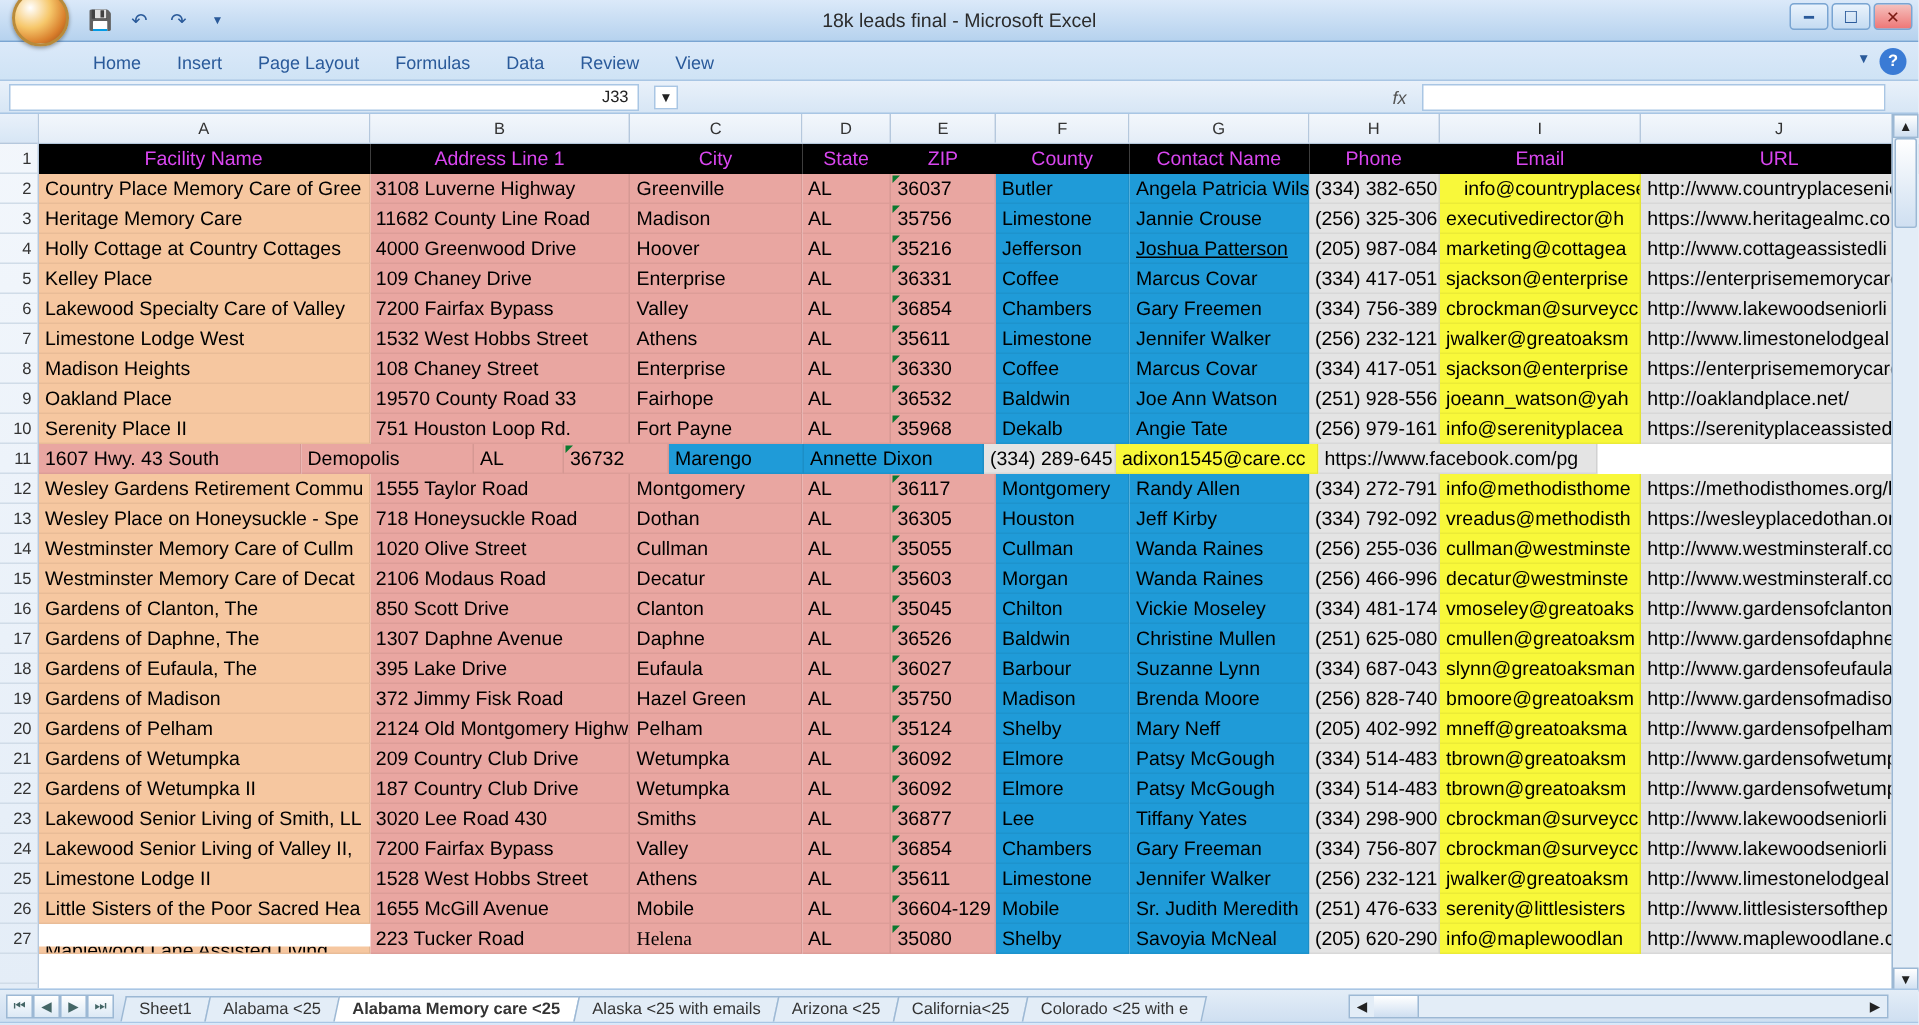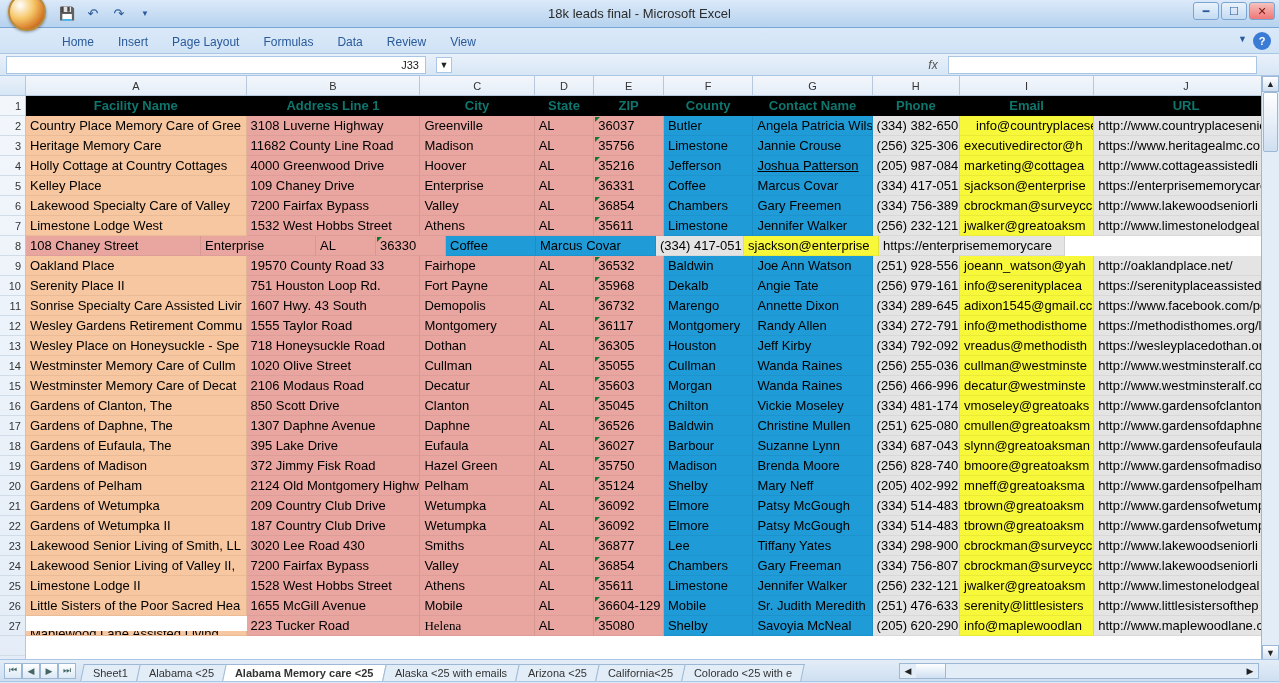--- a/index.html
+++ b/index.html
@@ -22,21 +22,21 @@
 .fx-btn { width:18px; height:16px; display:flex; align-items:center; justify-content:center; font-style:italic; font-size:12px; color:#555; }
 .fx-input { flex:1; height:18px; background:#fff; border:1px solid #a9c6e4; margin-right:22px; }
 .grid-wrap { position:relative; height:583px; background:#fff; overflow:hidden; display:flex; }
 .rownums { width:26px; background:linear-gradient(#f3f7fc,#e4edf7); border-right:1px solid #b5c8dd; }
 .rownums .corner { height:20px; border-bottom:1px solid #b5c8dd; background:linear-gradient(#e9f1fa,#d7e6f5); }
 .rownums .rn { height:20px; border-bottom:1px solid #d0dce8; font-size:11px; color:#333; display:flex; align-items:center; justify-content:flex-end; padding-right:4px; }
 .cols { flex:1; overflow:hidden; }
 .colhead { height:20px; display:flex; border-bottom:1px solid #b5c8dd; }
 .ch { background:linear-gradient(#f3f7fc,#e4edf7); border-right:1px solid #b5c8dd; font-size:11px; color:#333; display:flex; align-items:center; justify-content:center; }
 .rows .row { height:20px; display:flex; }
-.rows .row.header-row .cell { background:#000; color:#0f766e; font-size:13px; display:flex; align-items:center; justify-content:center; font-weight:bold; }
+.rows .row.header-row .cell { background:#000; color:#d946ef; font-size:13px; display:flex; align-items:center; justify-content:center; font-weight:normal; }
 .cell { border-right:1px solid rgba(0,0,0,0.08); border-bottom:1px solid rgba(0,0,0,0.05); font-size:13px; color:#000; display:flex; align-items:center; padding:0 4px; white-space:nowrap; overflow:hidden; position:relative; }
 .c-facility { background:#f6c7a0; }
 .c-addr { background:#e9a6a1; }
 .c-city { background:#e9a6a1; }
 .c-state { background:#e9a6a1; }
 .c-zip { background:#e9a6a1; }
 .c-county { background:#1f9bd8; }
 .c-contact { background:#1f9bd8; }
 .c-phone { background:#e4e4e4; }
 .c-email { background:#f8f83a; }
@@ -231,20 +231,21 @@
           <div class="cell c-city" style="width: 115px;">Athens</div>
           <div class="cell c-state" style="width: 60px;">AL</div>
           <div class="cell c-zip zip-tri" style="width: 70px;">35611</div>
           <div class="cell c-county" style="width: 90px;">Limestone</div>
           <div class="cell c-contact" style="width: 120px;">Jennifer Walker</div>
           <div class="cell c-phone" style="width: 88px;">(256) 232-121</div>
           <div class="cell c-email" style="width: 135px;">jwalker@greatoaksm</div>
           <div class="cell c-url" style="width: 186px;">http://www.limestonelodgeal</div>
         </div>
         <div class="row">
+          <div class="cell c-facility" style="width: 222px;">Madison Heights</div>
           <div class="cell c-addr" style="width: 175px;">108 Chaney Street</div>
           <div class="cell c-city" style="width: 115px;">Enterprise</div>
           <div class="cell c-state" style="width: 60px;">AL</div>
           <div class="cell c-zip zip-tri" style="width: 70px;">36330</div>
           <div class="cell c-county" style="width: 90px;">Coffee</div>
           <div class="cell c-contact" style="width: 120px;">Marcus Covar</div>
           <div class="cell c-phone" style="width: 88px;">(334) 417-051</div>
           <div class="cell c-email" style="width: 135px;">sjackson@enterprise</div>
           <div class="cell c-url" style="width: 186px;">https://enterprisememorycare</div>
         </div>
@@ -266,29 +267,28 @@
           <div class="cell c-city" style="width: 115px;">Fort Payne</div>
           <div class="cell c-state" style="width: 60px;">AL</div>
           <div class="cell c-zip zip-tri" style="width: 70px;">35968</div>
           <div class="cell c-county" style="width: 90px;">Dekalb</div>
           <div class="cell c-contact" style="width: 120px;">Angie Tate</div>
           <div class="cell c-phone" style="width: 88px;">(256) 979-161</div>
           <div class="cell c-email" style="width: 135px;">info@serenityplacea</div>
           <div class="cell c-url" style="width: 186px;">https://serenityplaceassistedli</div>
         </div>
         <div class="row">
-          <div class="cell c-facility" style="width: 222px;">Sonrise Specialty Care Assisted Livir</div>
           <div class="cell c-addr" style="width: 175px;">1607 Hwy. 43 South</div>
           <div class="cell c-city" style="width: 115px; text-align: center;">Demopolis</div>
           <div class="cell c-state" style="width: 60px;">AL</div>
           <div class="cell c-zip zip-tri" style="width: 70px;">36732</div>
           <div class="cell c-county" style="width: 90px;">Marengo</div>
           <div class="cell c-contact" style="width: 120px;">Annette Dixon</div>
           <div class="cell c-phone" style="width: 88px;">(334) 289-645</div>
-          <div class="cell c-email" style="width: 135px;">adixon1545@gmail.cc</div>
+          <div class="cell c-email" style="width: 135px;">adixon1545@care.cc</div>
           <div class="cell c-url" style="width: 186px;">https://www.facebook.com/pg</div>
         </div>
         <div class="row">
           <div class="cell c-facility" style="width: 222px;">Wesley Gardens Retirement Commu</div>
           <div class="cell c-addr" style="width: 175px;">1555 Taylor Road</div>
           <div class="cell c-city" style="width: 115px;">Montgomery</div>
           <div class="cell c-state" style="width: 60px;">AL</div>
           <div class="cell c-zip zip-tri" style="width: 70px;">36117</div>
           <div class="cell c-county" style="width: 90px;">Montgomery</div>
           <div class="cell c-contact" style="width: 120px;">Randy Allen</div>

